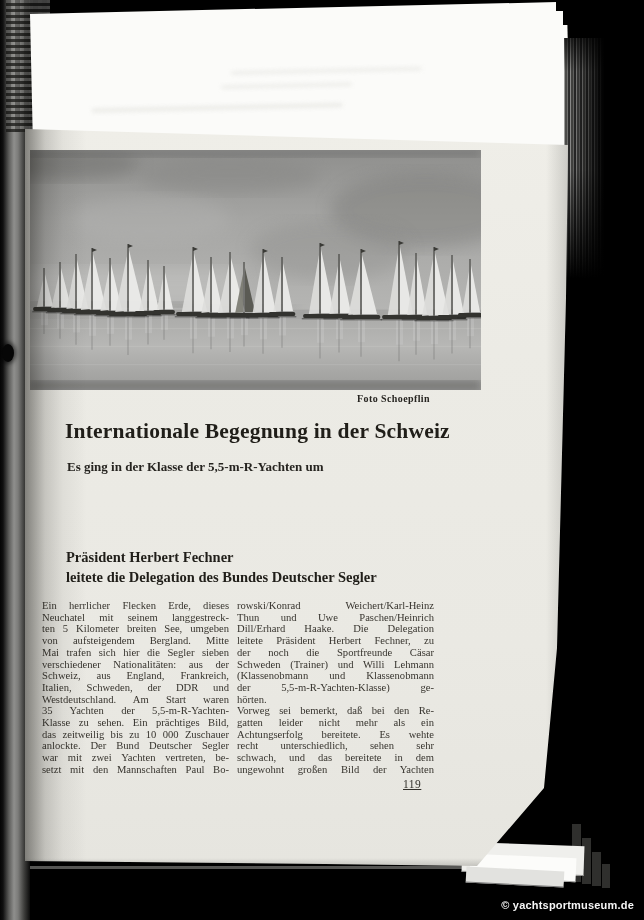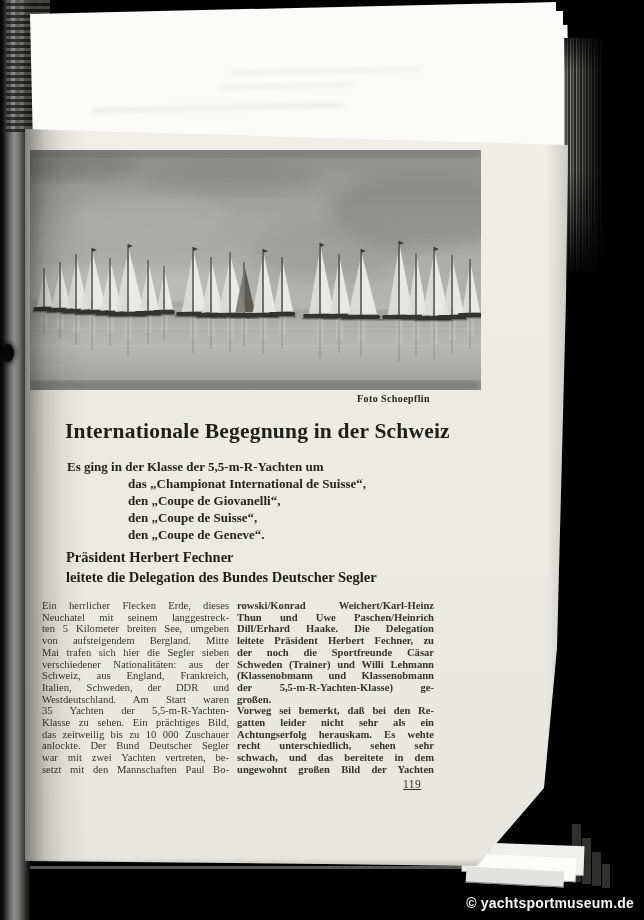--- a/index.html
+++ b/index.html
@@ -57,26 +57,26 @@
   .intro{left:42px;top:330px;width:420px;font-weight:700;font-size:13px;line-height:17px;color:#262420;}
   .intro-line{position:relative;}
   .intro-items{position:relative;margin-left:61px;}
   .intro-item{position:relative;}
   .subhead{left:41px;top:419px;width:440px;font-weight:700;font-size:14.5px;line-height:20px;color:#201e19;}
   .subhead-line{position:relative;}
   .columns{left:17px;top:472px;width:402px;display:flex;gap:8px;
     font-size:10.6px;line-height:11.7px;color:#37342e;}
   .col{position:relative;}
   .col-left{width:187px;}
-  .col-right{width:197px;font-weight:bold;}
+  .col-right{width:197px;}
   .bline{position:relative;text-align:justify;text-align-last:justify;}
   .pagenum{left:378px;top:650px;font-size:11.5px;letter-spacing:.5px;color:#312f2a;text-decoration:underline;}
 
   .watermark{right:10px;bottom:9px;font-family:"Liberation Sans",sans-serif;
-    font-weight:700;font-size:14px;color:#f6f6f6;letter-spacing:.2px;}
+    font-weight:700;font-size:11px;color:#f6f6f6;letter-spacing:.2px;}
 </style>
 </head>
 <body>
 
 <div class="stage">
 
   <div class="spine-strip"></div>
   <div class="ring-hole"></div>
   <div class="perforation"></div>
 
@@ -344,26 +344,20 @@
       <rect x="0" y="231" width="451" height="9" fill="#5c5c5a" opacity=".65" filter="url(#b4)"></rect>
       <rect x="0" y="0" width="451" height="7" fill="#606060" opacity=".5" filter="url(#b4)"></rect>
     </svg>
 
     <div class="caption">Foto Schoepflin</div>
 
     <h1 class="title">Internationale Begegnung in der Schweiz</h1>
 
     <div class="intro">
       <div class="intro-line">Es ging in der Klasse der 5,5-m-R-Yachten um</div>
-      <div class="intro-items">
-          <div class="intro-item">das „Championat International de Suisse“,</div>
-          <div class="intro-item">den „Coupe de Giovanelli“,</div>
-          <div class="intro-item">den „Coupe de Suisse“,</div>
-          <div class="intro-item">den „Coupe de Geneve“.</div>
-        </div>
     </div>
 
     <div class="subhead">
         <div class="subhead-line">Präsident Herbert Fechner</div>
         <div class="subhead-line">leitete die Delegation des Bundes Deutscher Segler</div>
       </div>
 
     <div class="columns">
       <div class="col col-left">
           <div class="bline">Ein herrlicher Flecken Erde, dieses</div>
@@ -384,24 +378,24 @@
         </div>
       <div class="col col-right">
           <div class="bline">rowski/Konrad Weichert/Karl-Heinz</div>
           <div class="bline">Thun und Uwe Paschen/Heinrich</div>
           <div class="bline">Dill/Erhard Haake. Die Delegation</div>
           <div class="bline">leitete Präsident Herbert Fechner, zu</div>
           <div class="bline">der noch die Sportfreunde Cäsar</div>
           <div class="bline">Schweden (Trainer) und Willi Lehmann</div>
           <div class="bline">(Klassenobmann und Klassenobmann</div>
           <div class="bline">der 5,5-m-R-Yachten-Klasse) ge-</div>
-          <div class="bline">großen.</div>
+          <div class="bline">hörten.</div>
           <div class="bline">Vorweg sei bemerkt, daß bei den Re-</div>
-          <div class="bline">gatten leider nicht sehr als ein</div>
-          <div class="bline">Achtungserfolg herauskam. Es wehte</div>
+          <div class="bline">gatten leider nicht mehr als ein</div>
+          <div class="bline">Achtungserfolg bereitete. Es wehte</div>
           <div class="bline">recht unterschiedlich, sehen sehr</div>
           <div class="bline">schwach, und das bereitete in dem</div>
           <div class="bline">ungewohnt großen Bild der Yachten</div>
         </div>
     </div>
 
     <div class="pagenum">119</div>
 
     <div class="gutter-shadow"></div>
     <div class="right-shade"></div>

